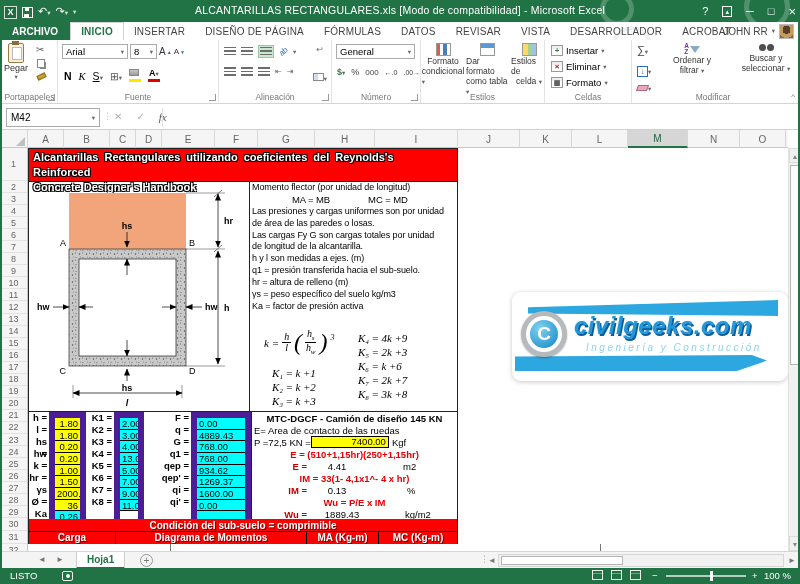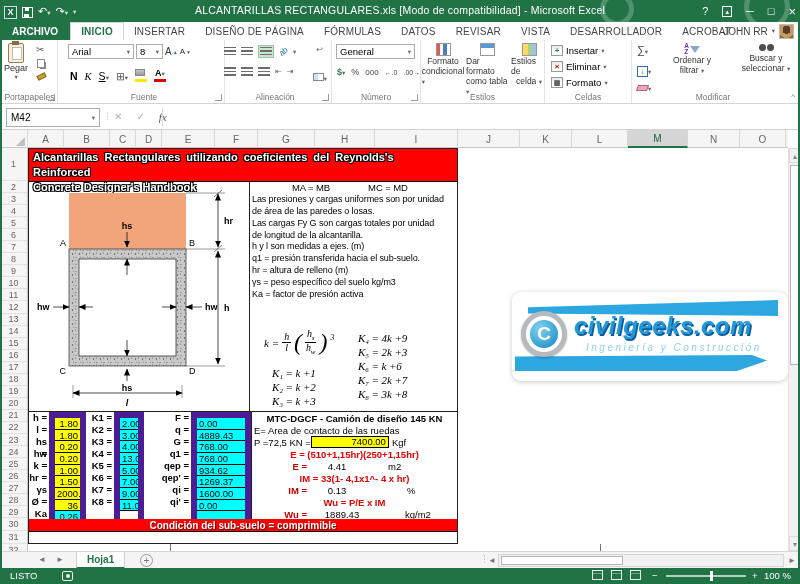--- a/index.html
+++ b/index.html
@@ -179,21 +179,21 @@
       <span>Pegar</span>
         <span class="caret">▾</span>
     </div>
     <div style="position:absolute;left:34px;top:4px;font-size:10px;color:#555">✂</div>
     <div style="position:absolute;left:35px;top:19px;width:8px;height:9px;border:1px solid #888;background:#fff;box-shadow:2px 2px 0 -1px #888"></div>
     <div style="position:absolute;left:35px;top:34px;width:9px;height:5px;background:#c9a227;border:1px solid #8a6d3b;transform:rotate(-25deg)"></div>
     <div class="rglabel">Portapapeles</div>
     <span class="launcher"></span>
   </div>
 
-  <div class="rgroup" style="left:62px;width:161px">
+  <div class="rgroup" style="left:56px;width:161px">
     <div style="position:absolute;left:4px;top:4px;display:flex;gap:2px;align-items:center">
       <span class="combo" style="width:66px">
           <span>Arial</span>
           <span class="caret">▾</span>
         </span>
       <span class="combo" style="width:27px">
           <span>8</span>
           <span class="caret">▾</span>
         </span>
       <span class="mini">
@@ -442,20 +442,21 @@
         <text x="8" y="128" font-weight="bold">hw</text>
         <text x="176" y="128" font-weight="bold">hw</text>
         <text x="195" y="129" font-weight="bold">h</text>
         <text x="195" y="42" font-weight="bold">hr</text>
         <text x="98" y="209" text-anchor="middle" font-weight="bold">hs</text>
         <text x="98" y="224" text-anchor="middle" font-weight="bold" font-style="italic">l</text>
       </g>
     </svg>
 
     <div class="notes">
+      <div class="nline">Momento flector (por unidad de longitud)</div>
       <div class="mamc">
           <span style="margin-left:42px">MA = MB</span>
           <span style="margin-left:38px">MC = MD</span>
         </div>
       <div>
           <div class="nline">Las presiones y cargas uniformes son por unidad</div>
           <div class="nline">de área de las paredes o losas.</div>
           <div class="nline">Las cargas Fy G son cargas totales por unidad</div>
           <div class="nline">de longitud de la alcantarilla.</div>
           <div class="nline">h y l son medidas a ejes. (m)</div>
@@ -566,38 +567,44 @@
         <div class="mrow" style="padding-left:2px">E= Area de contacto de las ruedas</div>
         <div class="mrow">
           <span style="padding-left:2px">P =72,5 KN =</span>
           <span class="ycell">7400.00</span>
           <span style="padding-left:3px">Kgf</span>
         </div>
         <div class="mrow redf">E = (510+1,15hr)(250+1,15hr)</div>
         <div class="mrow">
           <span class="rlab" style="width:55px;text-align:right">E =</span>
           <span style="width:60px;text-align:center">4.41</span>
-          <span style="margin-left:21px">m2</span>
+          <span style="margin-left:36px">m2</span>
         </div>
         <div class="mrow redf">IM = 33(1- 4,1x1^- 4 x hr)</div>
         <div class="mrow">
           <span class="rlab" style="width:55px;text-align:right">IM =</span>
           <span style="width:60px;text-align:center">0.13</span>
           <span style="margin-left:40px">%</span>
         </div>
         <div class="mrow redf">Wu = P/E x IM</div>
         <div class="mrow">
           <span class="rlab" style="width:55px;text-align:right">Wu =</span>
           <span style="width:70px;text-align:center">1889.43</span>
           <span style="margin-left:28px">kg/m2</span>
         </div>
       </div>
     </div>
 
     <div class="cond">Condición del sub-suelo = comprimible</div>
+    <div class="thdr">
+      <div style="width:86px">Carga</div>
+      <div style="width:191px">Diagrama de Momentos</div>
+      <div style="width:72px">MA (Kg-m)</div>
+      <div style="width:79px">MC (Kg-m)</div>
+    </div>
   </div>
 
   <div class="logo">
     <div class="logocard"></div>
     <div class="bandT"></div>
     <div class="bandB"></div>
     <div class="lring">
       <div class="ldisc">C</div>
     </div>
     <div class="lname">civilgeeks.com</div>

